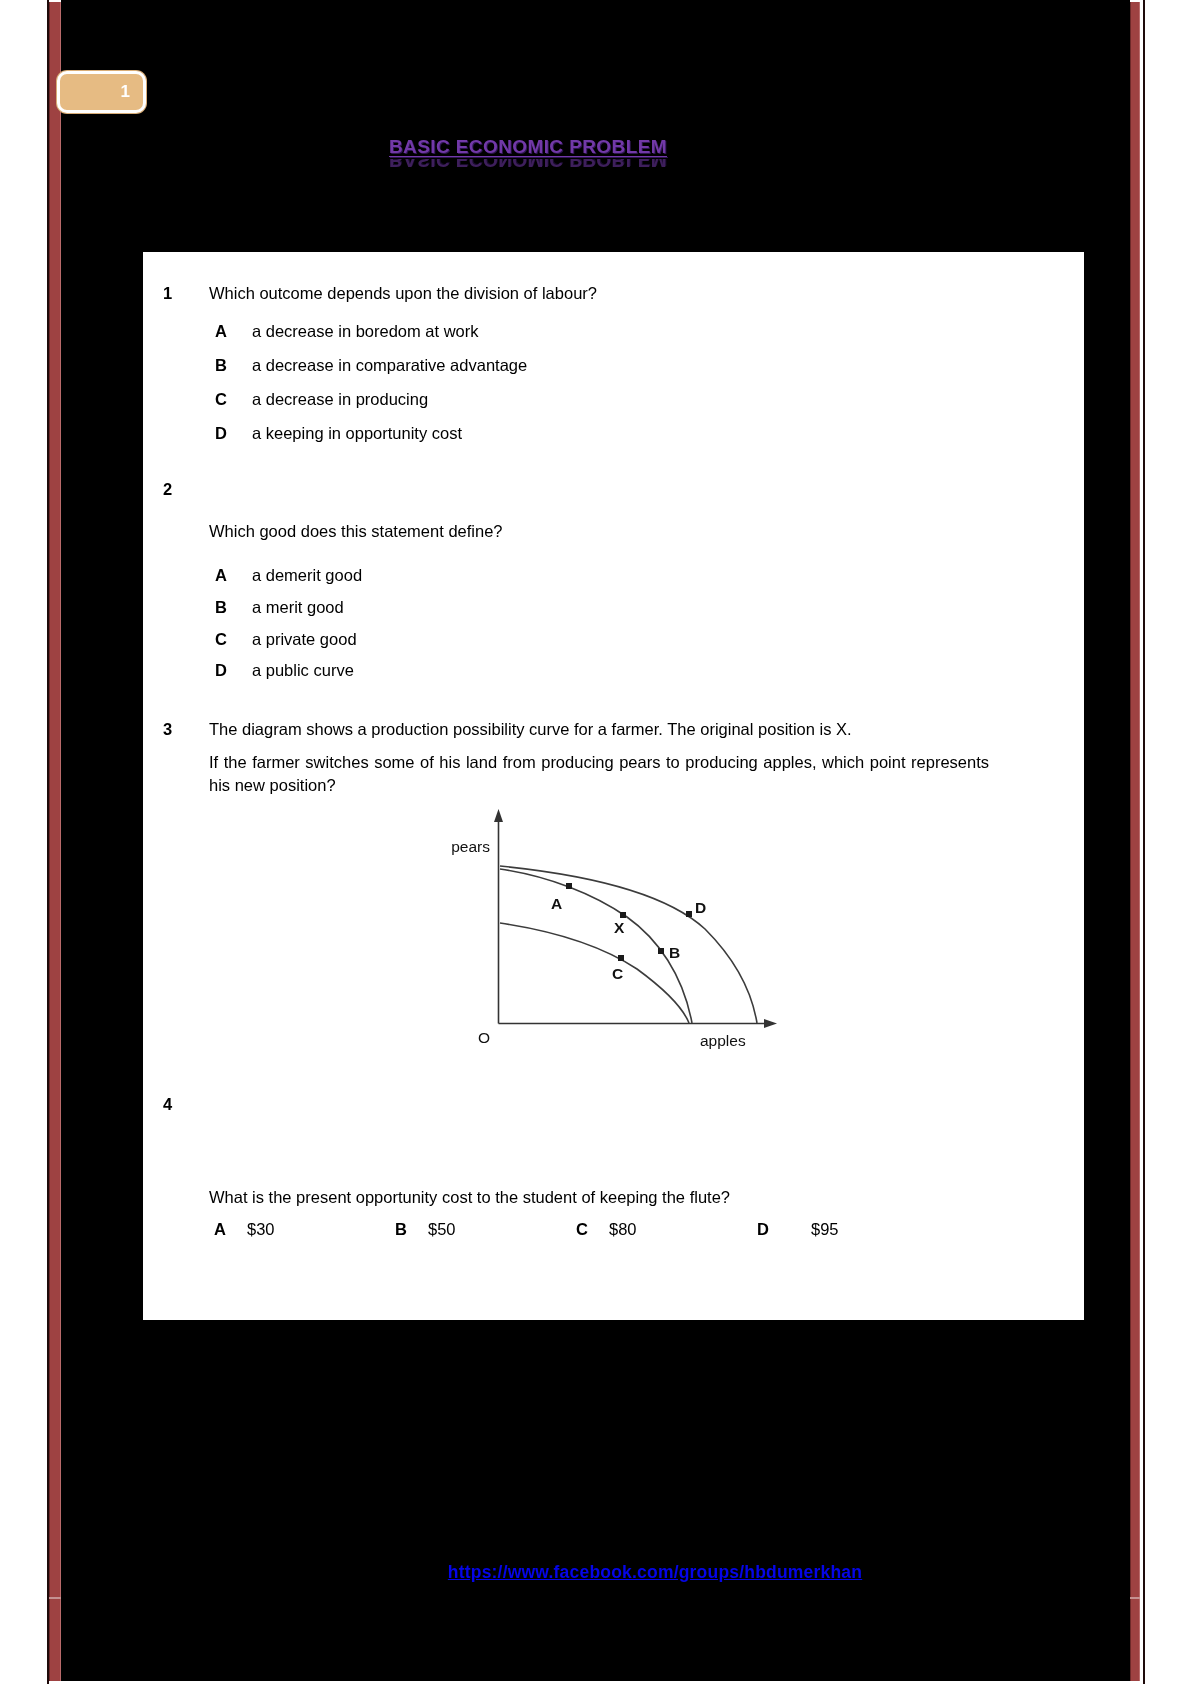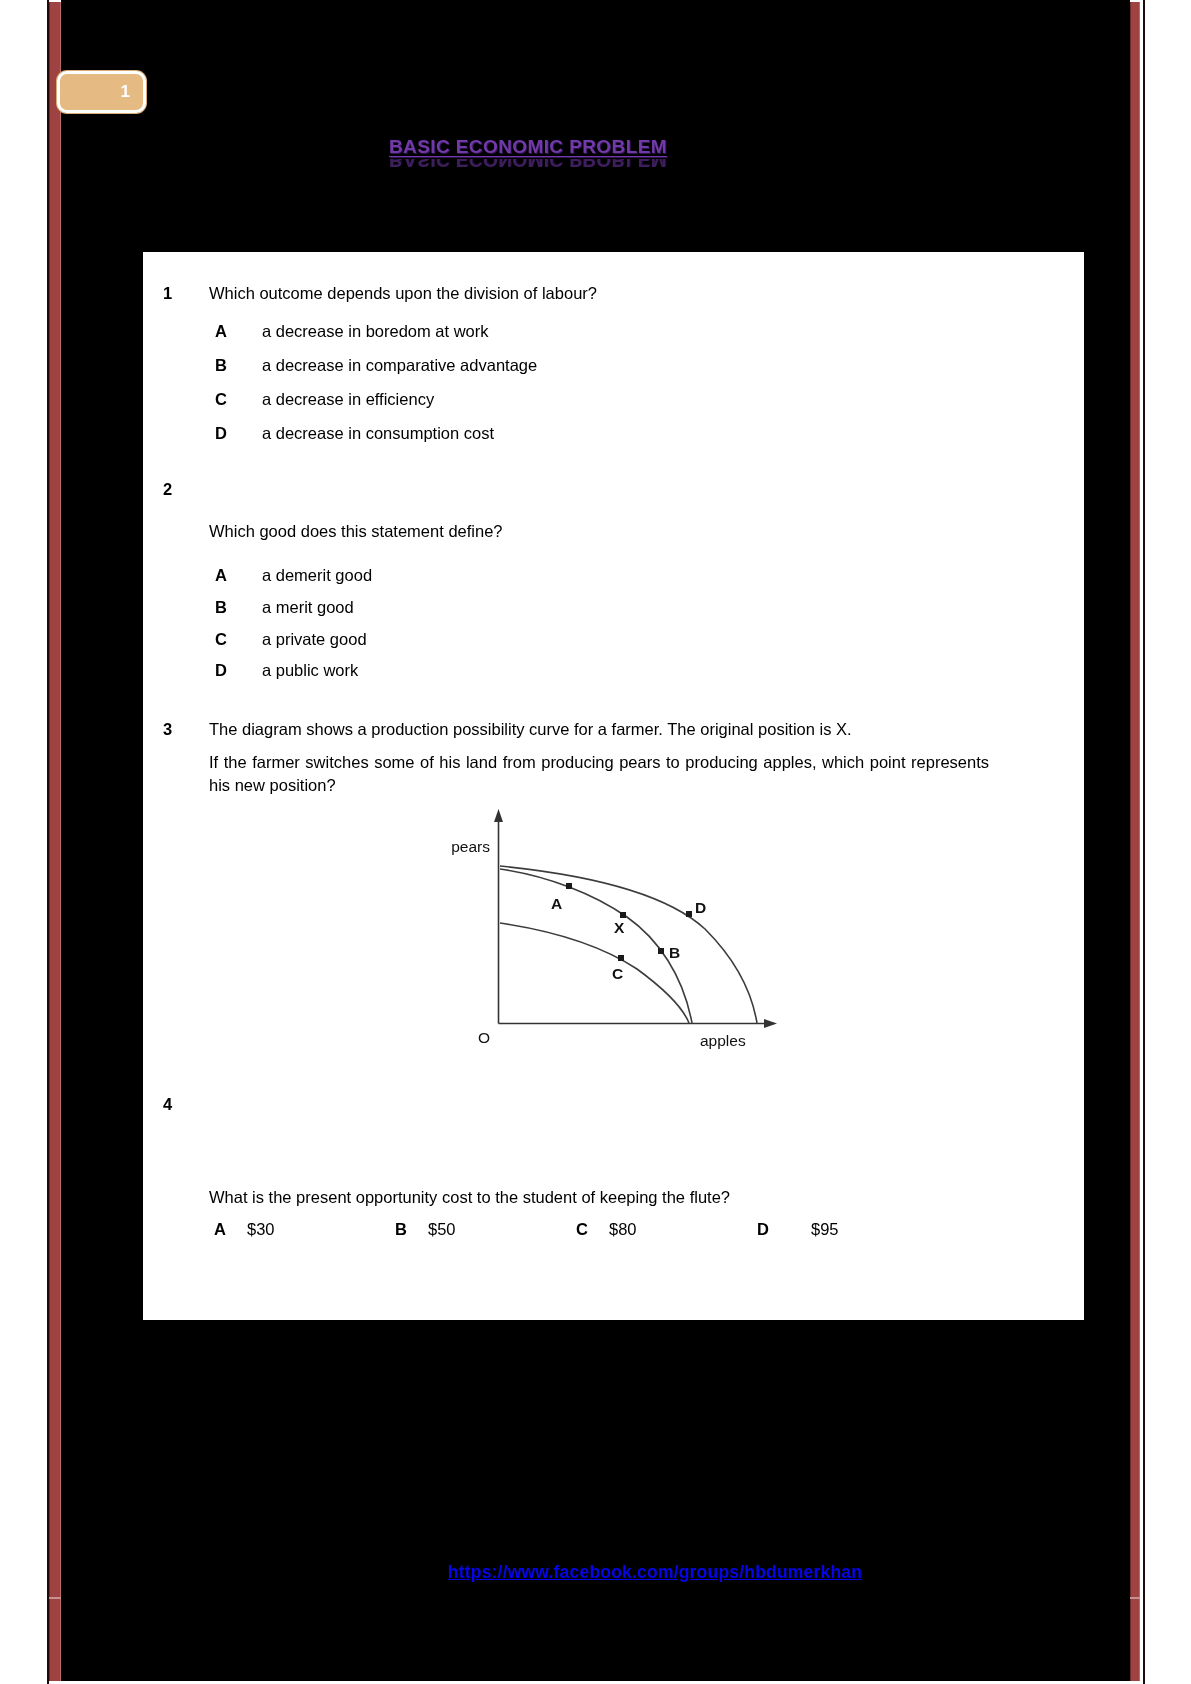--- a/index.html
+++ b/index.html
@@ -32,21 +32,21 @@
 
   
   .paper { position:absolute; left:143px; top:252px; width:941px; height:1068px; background:#ffffff;
            color:#000; font-size:16.5px; line-height:23px; }
   .line { position:absolute; left:0; width:100%; height:23px; }
   .line.tall { height:46px; }
   .qnum   { position:absolute; left:20px;  top:0; font-weight:bold; }
   .qtext  { position:absolute; left:66px;  top:0; }
   .qtext.justify { width:780px; text-align:justify; }
   .opt-letter { position:absolute; left:72px;  top:0; font-weight:bold; }
-  .opt-text   { position:absolute; left:109px; top:0;margin-left:10px; }
+  .opt-text   { position:absolute; left:109px; top:0; }
   .h-letter { position:absolute; top:0; font-weight:bold; }
   .h-value  { position:absolute; top:0; }
 
   
   .ppc-svg { position:absolute; left:277px; top:556px; }
   .ppc-svg text { font-family:"Liberation Sans", sans-serif; font-size:15.5px; fill:#111; }
   .ppc-svg text.pt { font-weight:bold; }
   .ppc-svg .curve { fill:none; stroke:#3c3c3c; stroke-width:1.6; }
   .ppc-svg .axis  { stroke:#333; stroke-width:1.6; }
   .ppc-svg .head  { fill:#333; stroke:none; }
@@ -91,25 +91,25 @@
     <div class="line" style="top:68px">
       <span class="opt-letter">A</span>
       <span class="opt-text">a decrease in boredom at work</span>
     </div>
     <div class="line" style="top:102px">
       <span class="opt-letter">B</span>
       <span class="opt-text">a decrease in comparative advantage</span>
     </div>
     <div class="line" style="top:136px">
       <span class="opt-letter">C</span>
-      <span class="opt-text">a decrease in efficiency</span>
+      <span class="opt-text">a decrease in producing</span>
     </div>
     <div class="line" style="top:170px">
       <span class="opt-letter">D</span>
-      <span class="opt-text">a decrease in consumption cost</span>
+      <span class="opt-text">a keeping in opportunity cost</span>
     </div>
 
     <div class="line" style="top:226px">
       <span class="qnum">2</span>
     </div>
     <div class="line" style="top:268px">
       <span class="qtext">Which good does this statement define?</span>
     </div>
     <div class="line" style="top:312px">
       <span class="opt-letter">A</span>
@@ -118,21 +118,21 @@
     <div class="line" style="top:344px">
       <span class="opt-letter">B</span>
       <span class="opt-text">a merit good</span>
     </div>
     <div class="line" style="top:376px">
       <span class="opt-letter">C</span>
       <span class="opt-text">a private good</span>
     </div>
     <div class="line" style="top:407px">
       <span class="opt-letter">D</span>
-      <span class="opt-text">a public work</span>
+      <span class="opt-text">a public curve</span>
     </div>
 
     <div class="line" style="top:466px">
       <span class="qnum">3</span>
       <span class="qtext">The diagram shows a production possibility curve for a farmer. The original position is X.</span>
     </div>
     <div class="line tall" style="top:499px">
       <span class="qtext justify">If the farmer switches some of his land from producing pears to producing apples, which point represents his new position?</span>
     </div>
 

